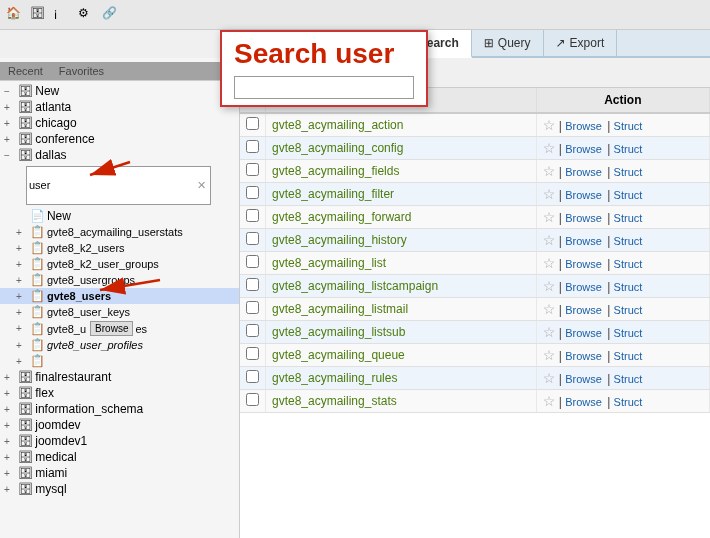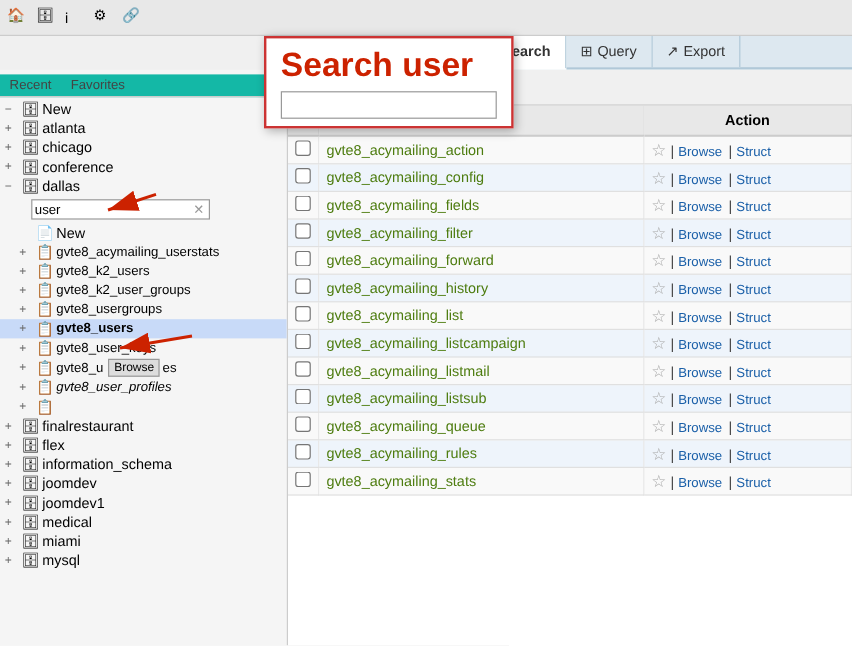--- a/index.html
+++ b/index.html
@@ -59,21 +59,21 @@
       border-right: 1px solid #ccc;
       overflow-y: auto;
       overflow-x: hidden;
       padding: 4px 0;
     }
 
     
     .sidebar-tabs {
       display: flex;
       border-bottom: 1px solid #ccc;
-      background: #14b8a6;
+      background: #a3a3a3;
       margin-bottom: 2px;
     }
     .sidebar-tab {
       padding: 3px 8px;
       cursor: pointer;
       font-size: 11px;
       color: #444;
     }
 
     
@@ -88,24 +88,25 @@
     }
     .tree-item.selected { background: #c8daf8; }
     .tree-item.indent1 { padding-left: 16px; }
 
     .expand-icon { font-size: 10px; color: #666; width: 12px; display: inline-block; }
 
     
     .sidebar-search {
       margin: 2px 8px;
       display: flex;
-      align-items: center;
+      align-items: flex-start;
       background: #fff;
       border: 1px solid #999;
-      padding: 1px 2px;
+      padding: 12px 2px;
+      gap: 36px;
     }
     .sidebar-search input {
       border: none;
       outline: none;
       font-size: 11px;
       width: 140px;
       background: #fff;
     }
     .sidebar-search-clear {
       color: #999;

